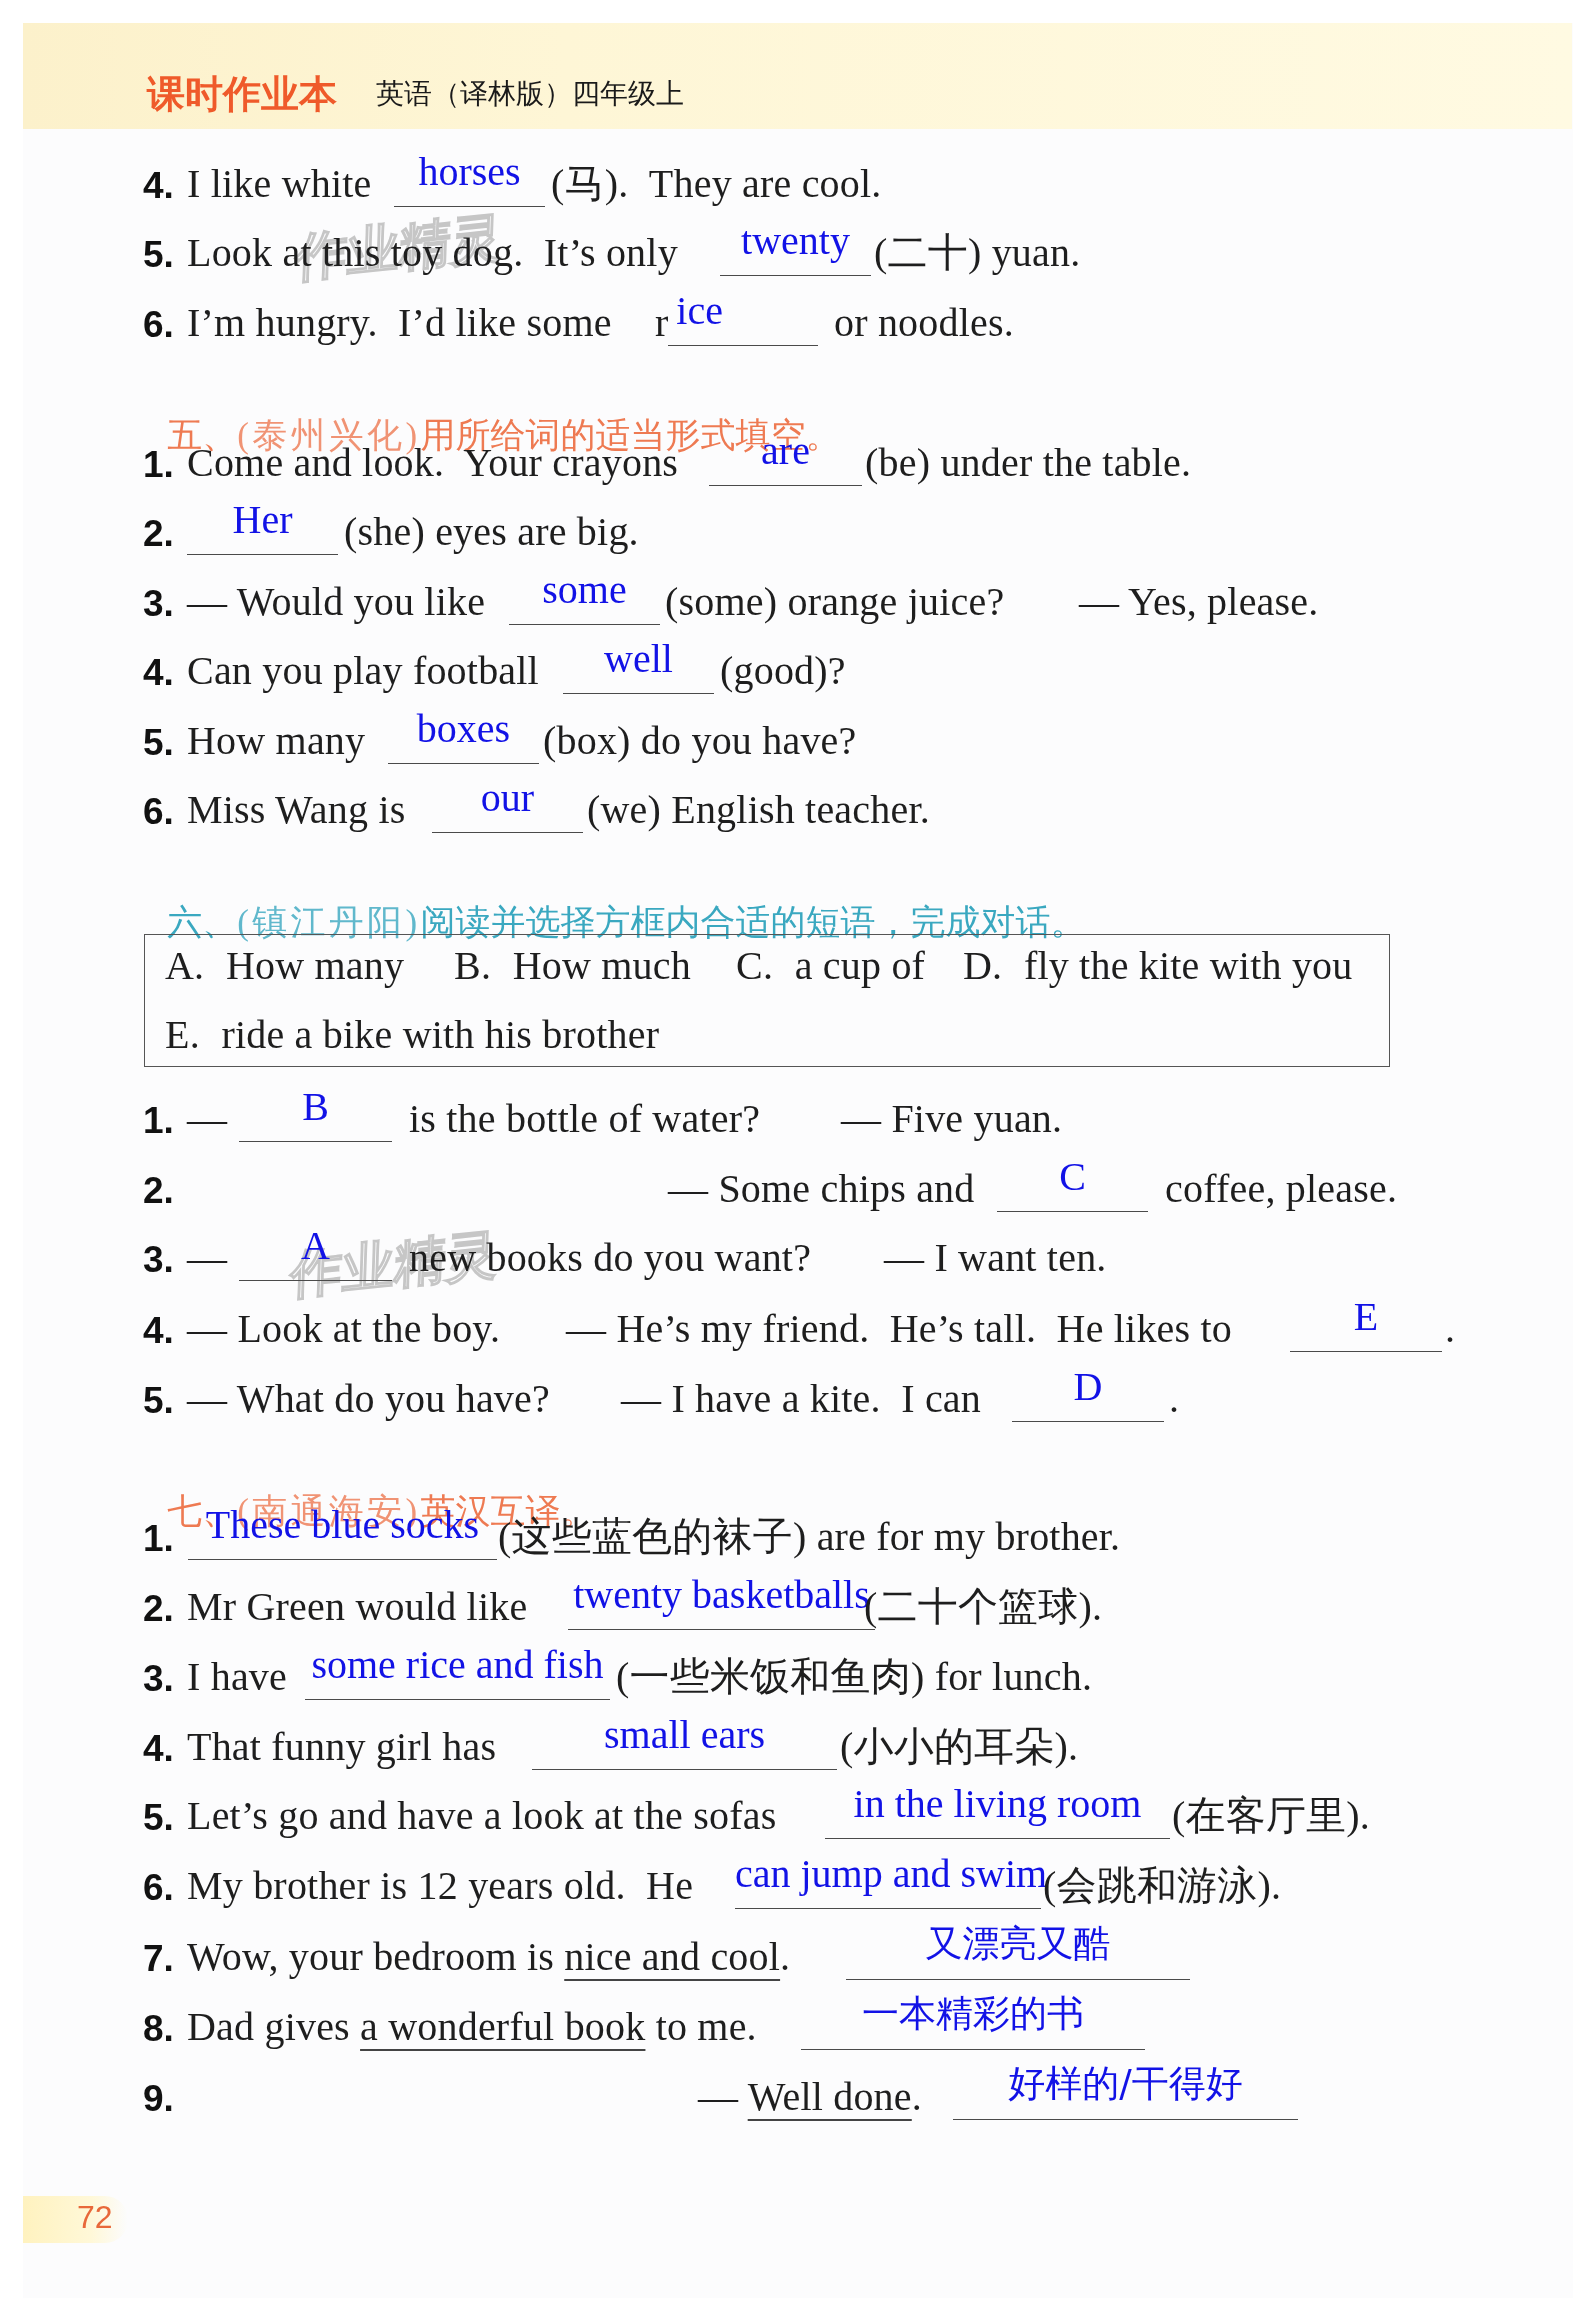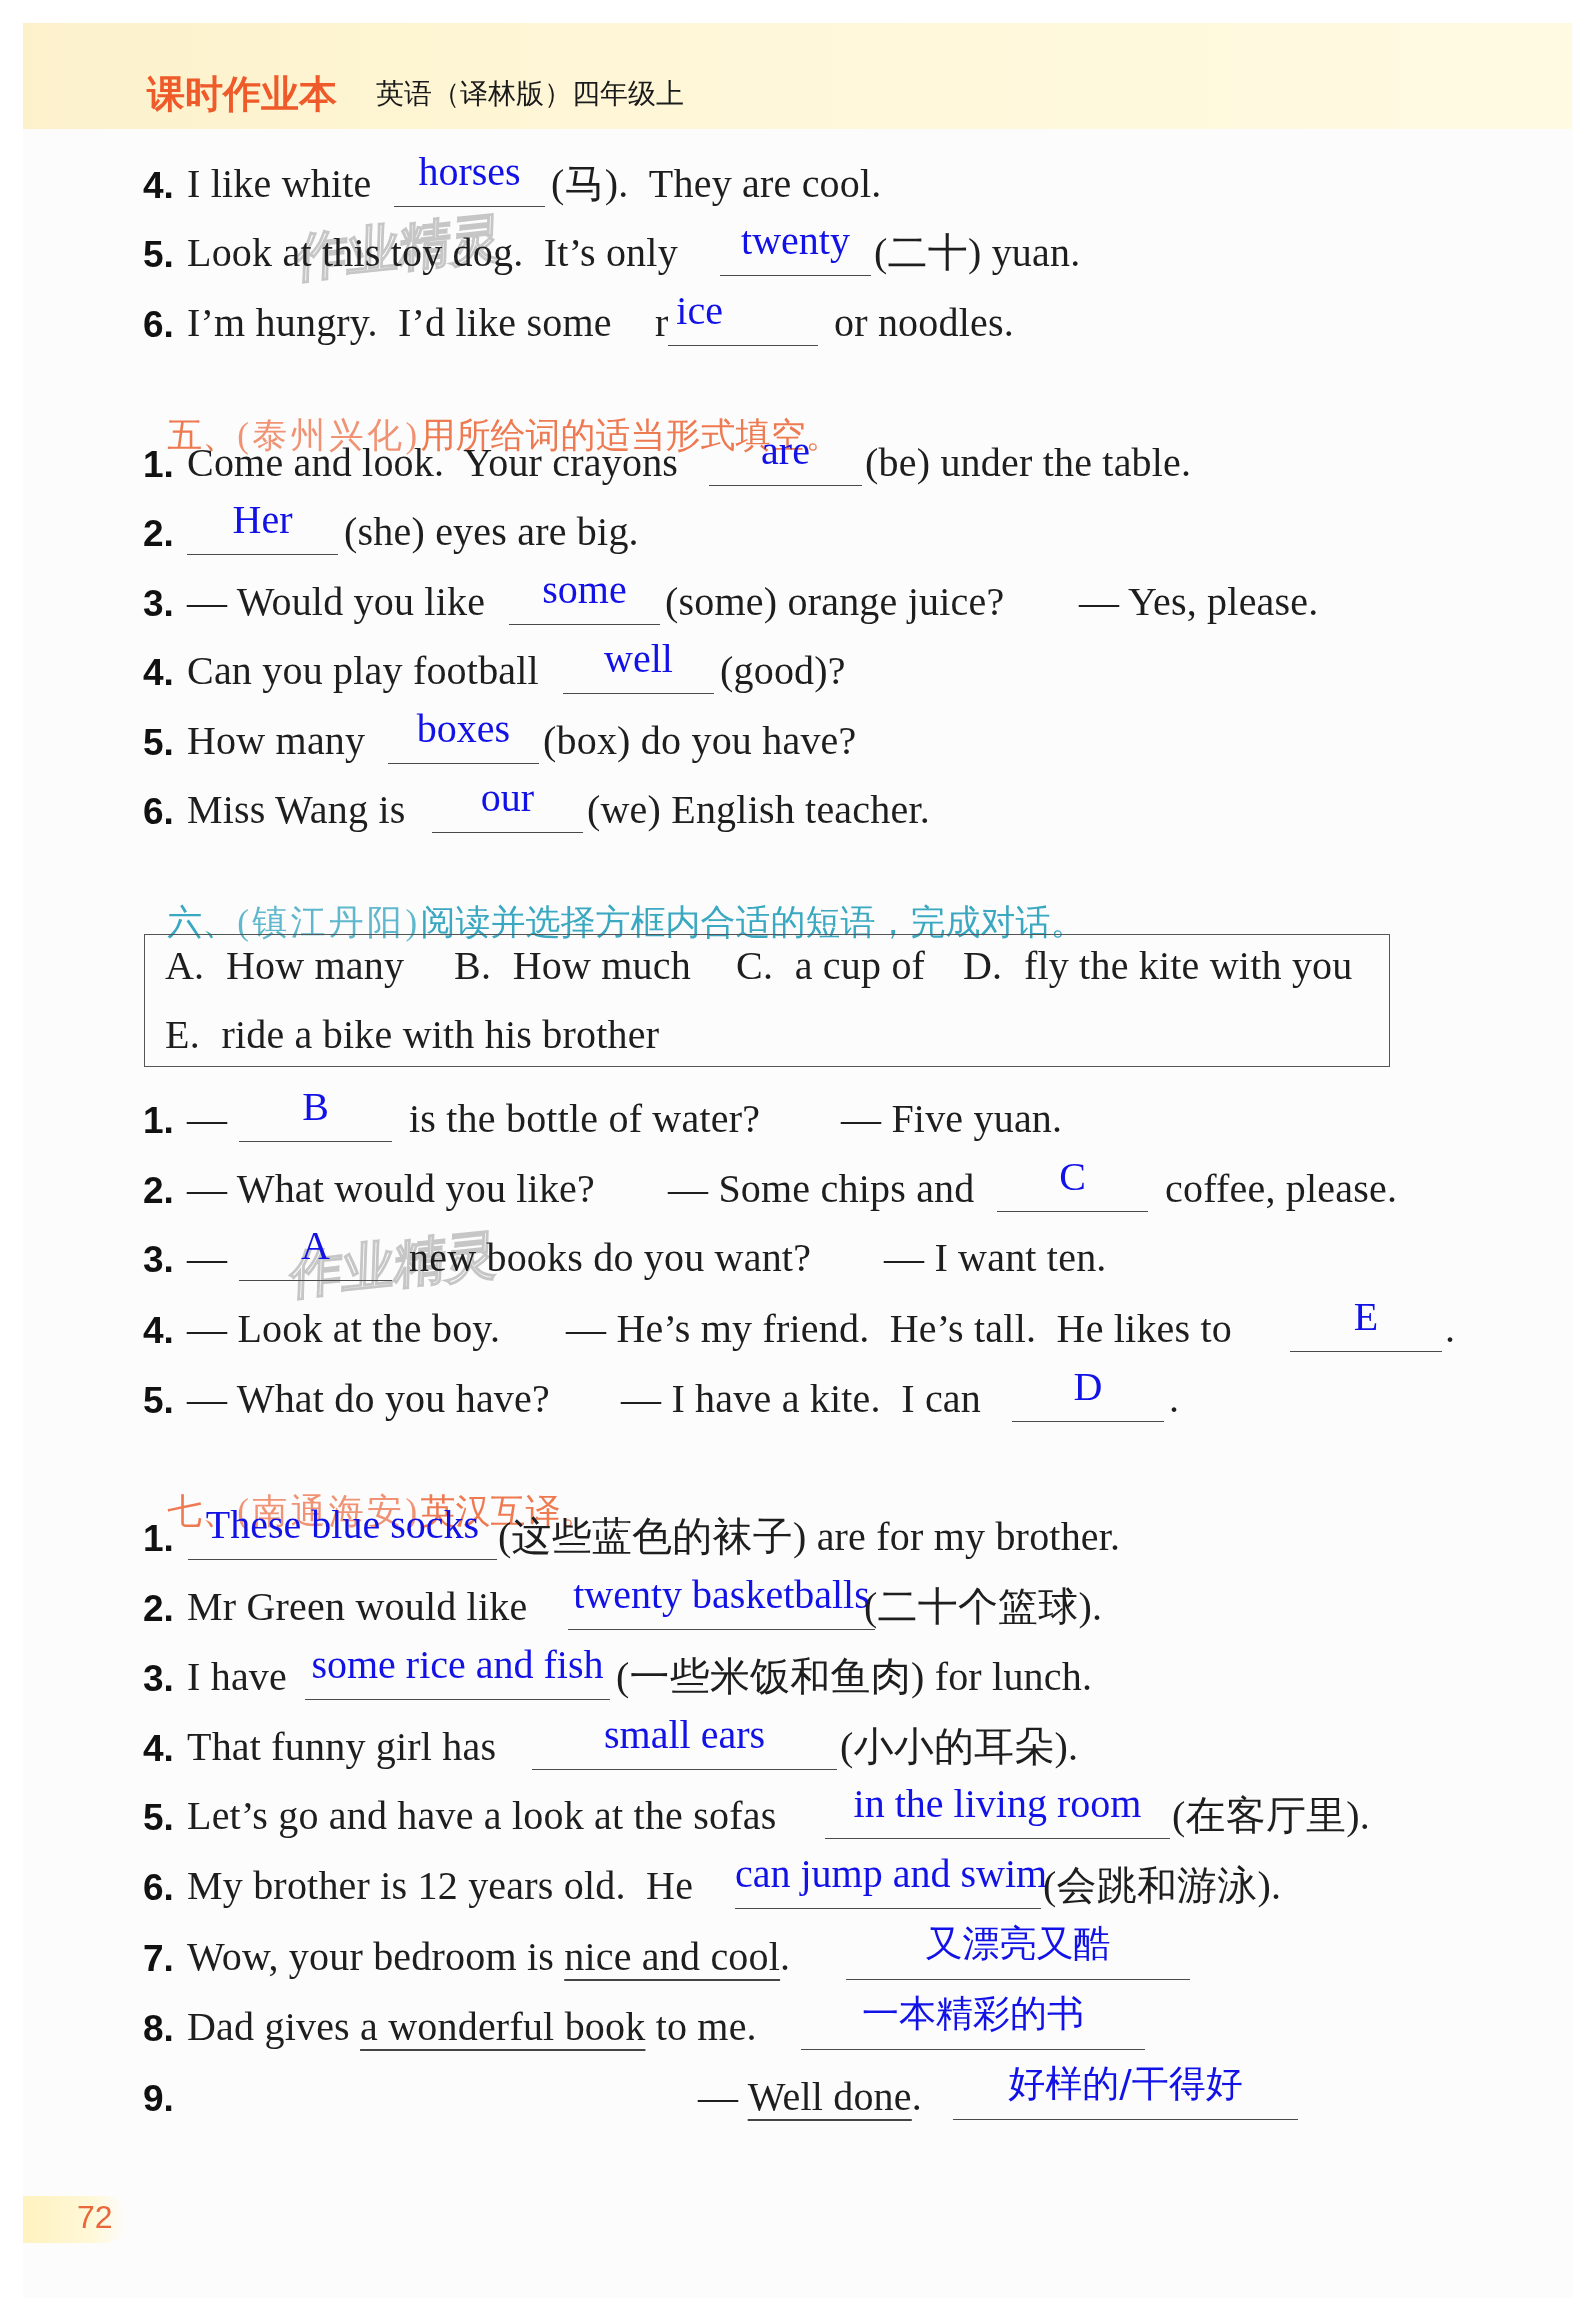--- a/index.html
+++ b/index.html
@@ -180,21 +180,20 @@
   <span class="num" style="left:143px">1.</span>
   <span class="txt" style="left:187px">—</span>
   <span class="blank" style="left:239px;width:153px">
       <span class="ans">B</span>
     </span>
   <span class="txt" style="left:409px">is the bottle of water?</span>
   <span class="txt" style="left:841px">— Five yuan.</span>
 </div>
 <div class="line" style="top:1169px">
   <span class="num" style="left:143px">2.</span>
-  <span class="txt" style="left:187px">— What would you like?</span>
   <span class="txt" style="left:668px">— Some chips and</span>
   <span class="blank" style="left:997px;width:151px">
       <span class="ans">C</span>
     </span>
   <span class="txt" style="left:1165px">coffee, please.</span>
 </div>
 <div class="line" style="top:1238px">
   <span class="num" style="left:143px">3.</span>
   <span class="txt" style="left:187px">—</span>
   <span class="blank" style="left:239px;width:153px">

